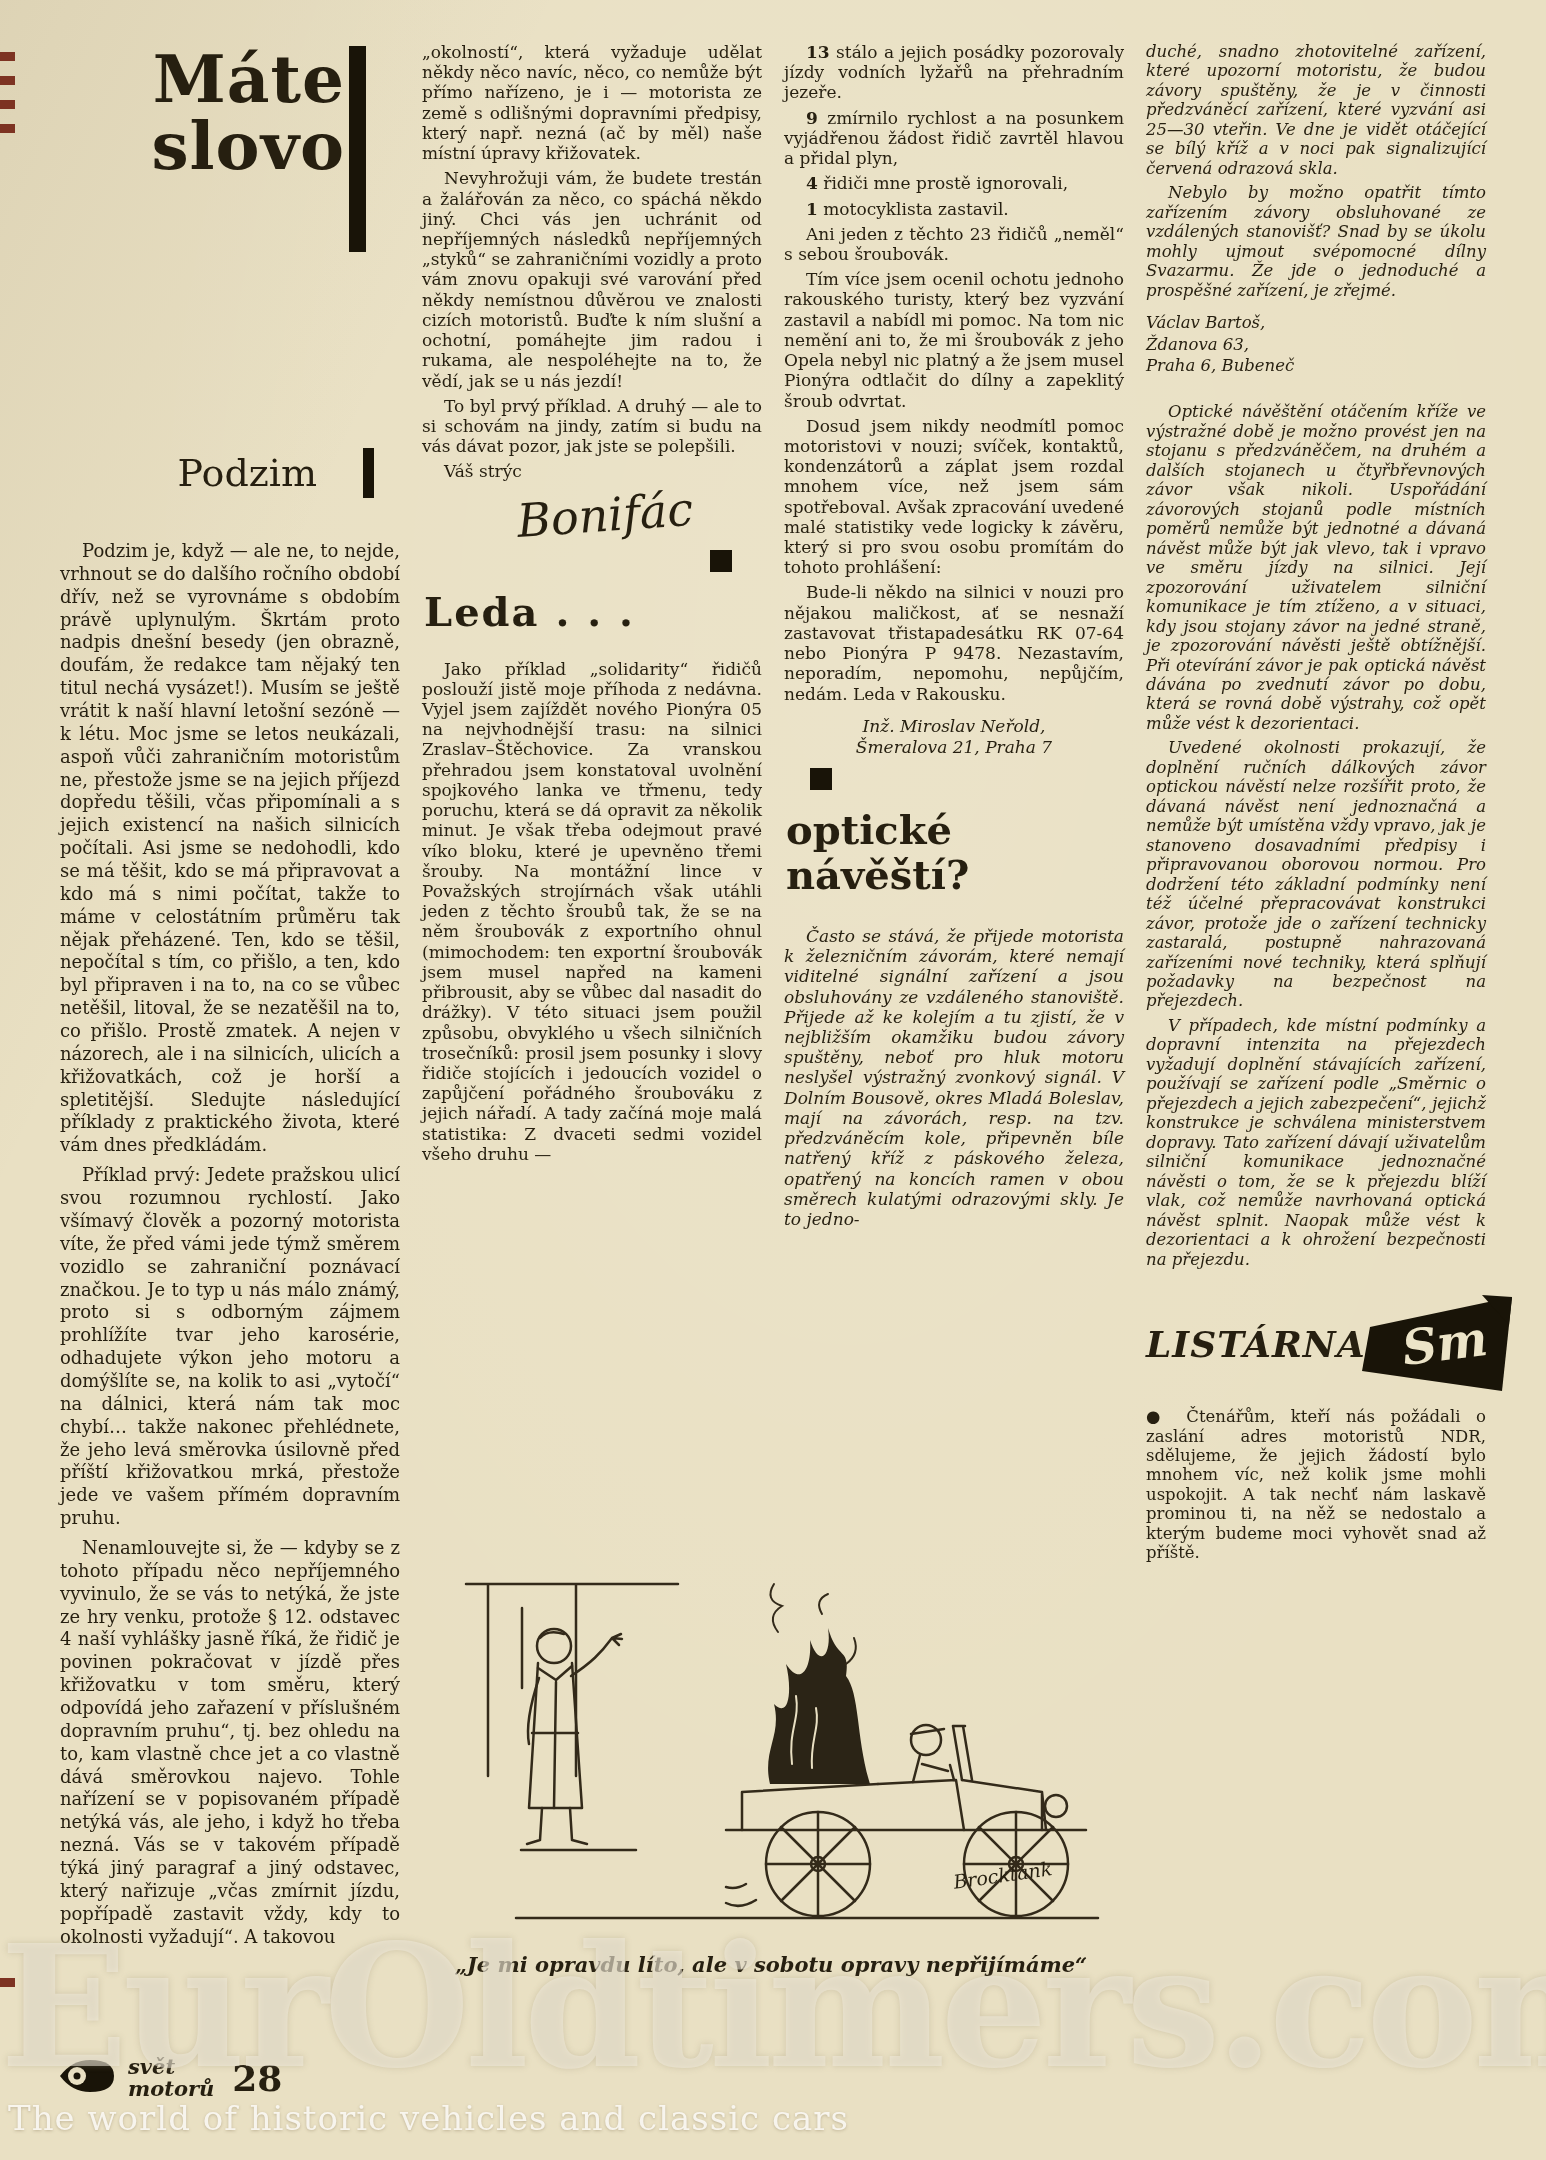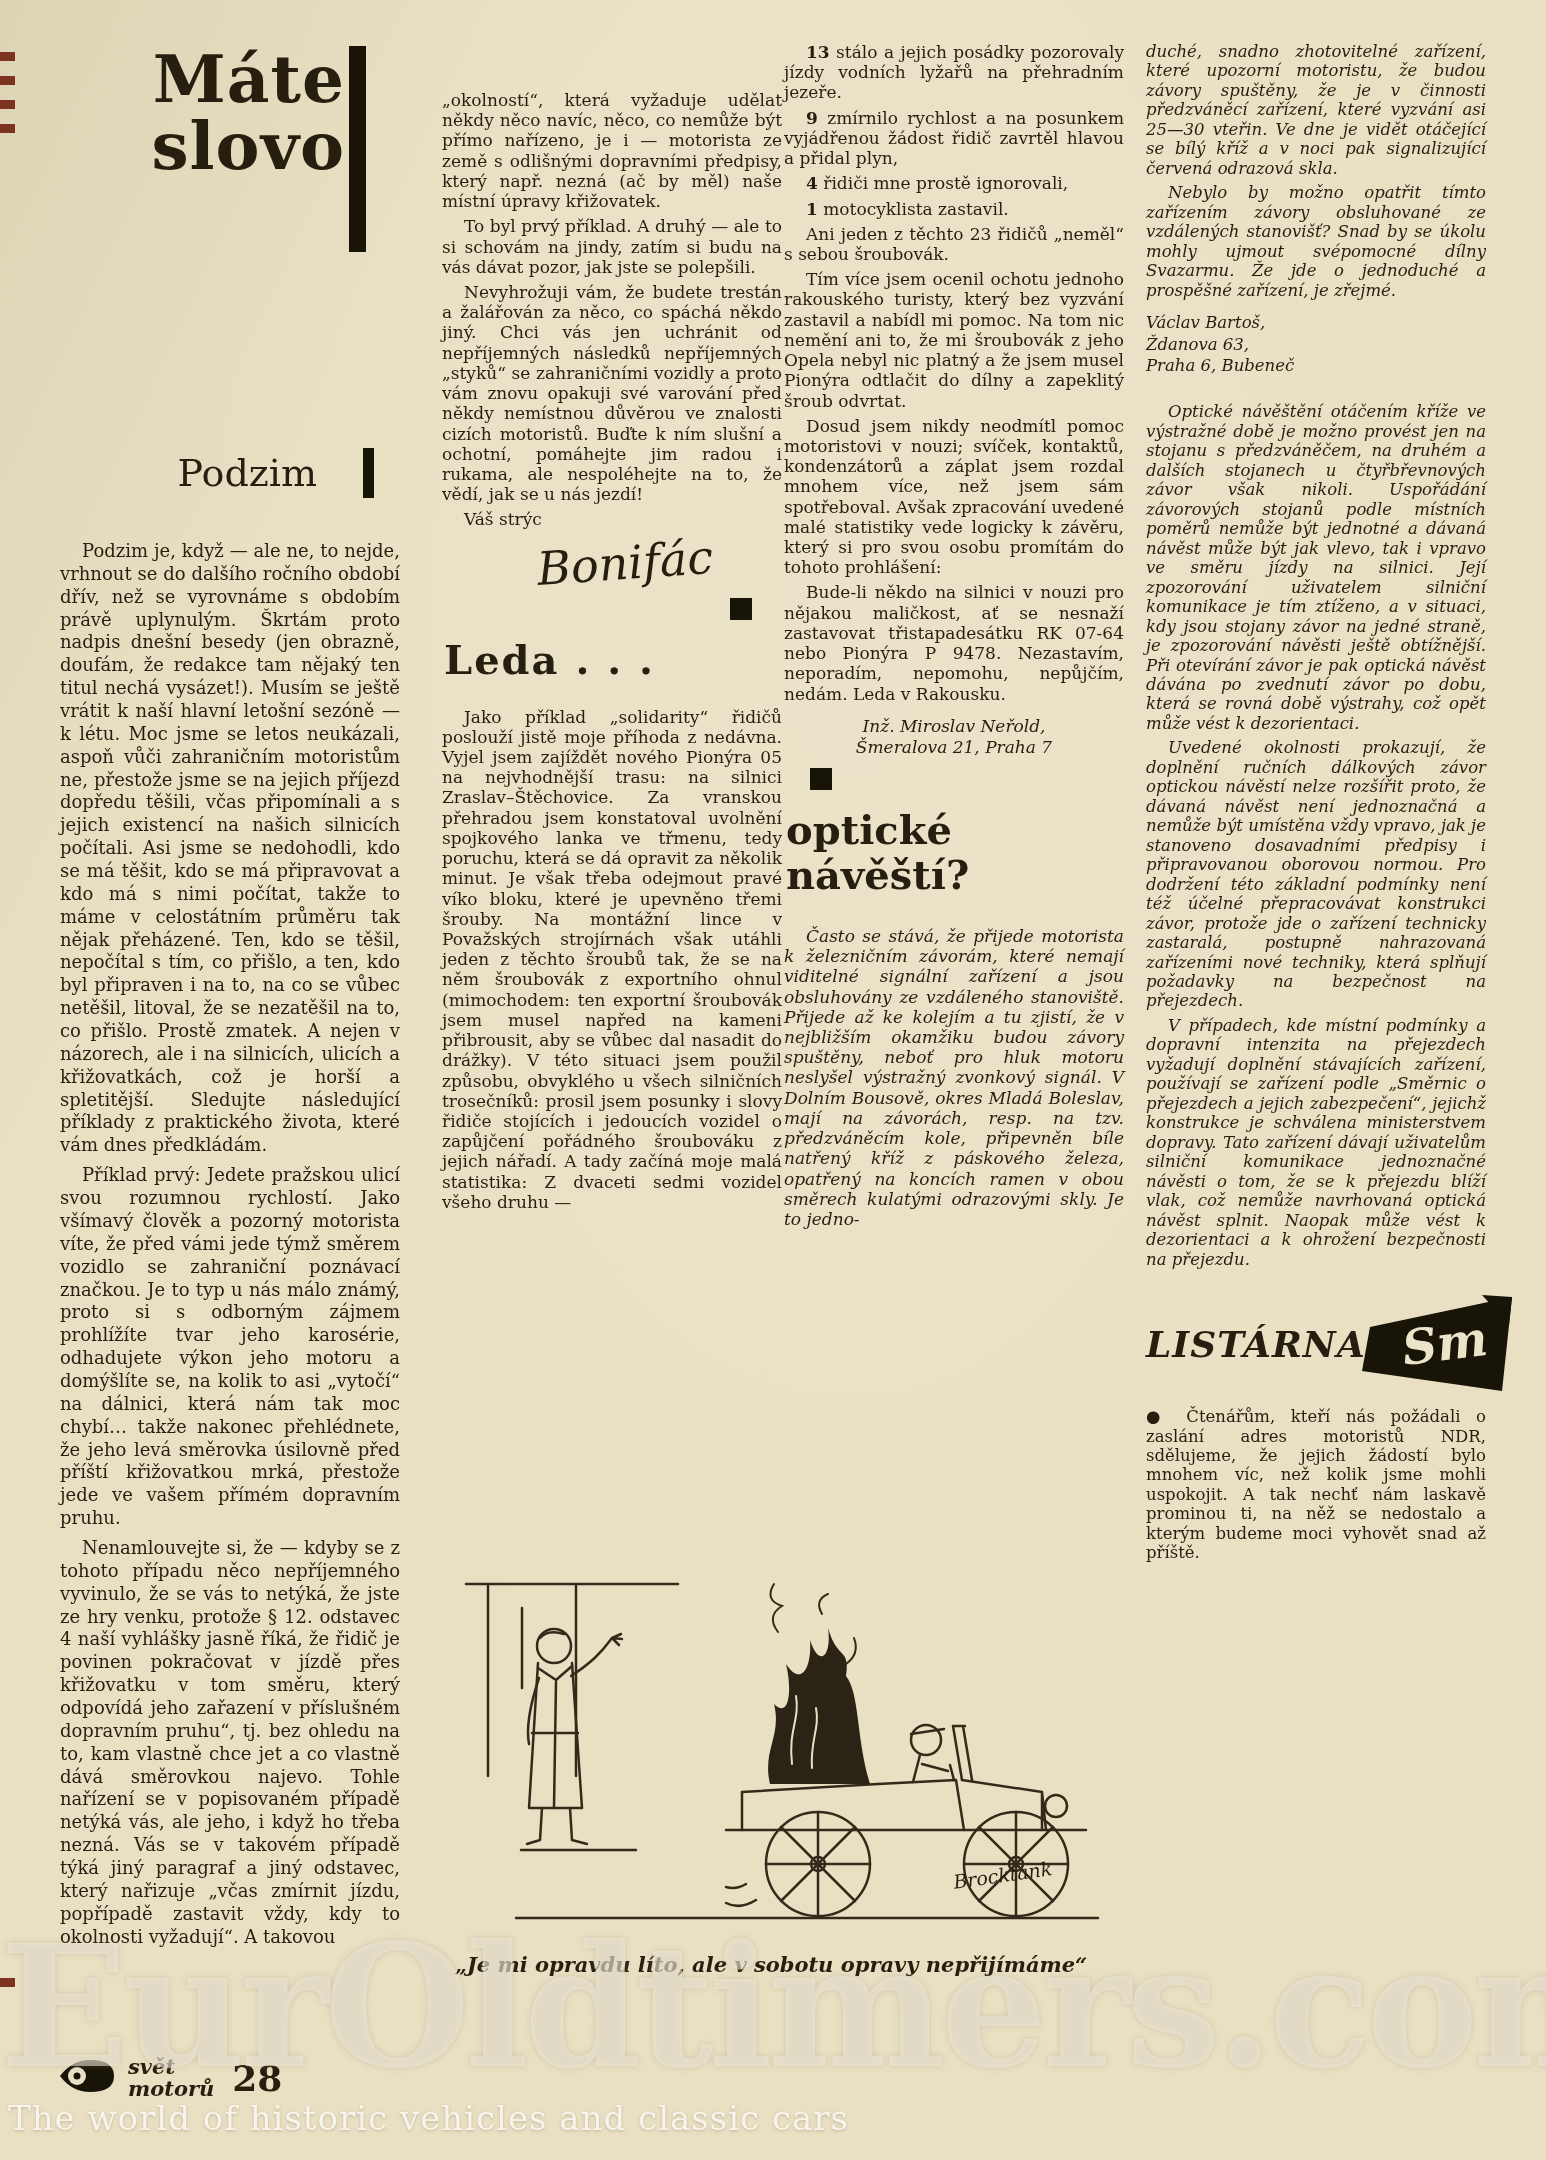--- a/index.html
+++ b/index.html
@@ -12,21 +12,21 @@
       #e9e0c3;
     color:#261f10;
   }
   .regmark{position:absolute;left:0;width:15px;height:9px;background:#7d3322;}
 
   .col{position:absolute;top:42px;width:340px;text-align:justify;}
   .col p{line-height:1.19;margin:0 0 5px 0;text-indent:22px;}
   .col p.noindent{text-indent:0;}
   .col1{left:60px;font-size:18px;}
   .col1 p{line-height:1.27;margin-bottom:7px;}
-  .col2{left:442px;font-size:17px;margin-top:48px;}
+  .col2{left:422px;font-size:17px;}
   .col3{left:784px;font-size:17px;}
   .col4{left:1146px;font-size:16.5px;}
   .col4 p{line-height:1.18;}
 
   
   .masthead{display:flex;justify-content:flex-end;align-items:flex-start;gap:4px;margin:4px 34px 0 0;height:212px;}
   .mh-text{text-align:right;font-weight:bold;font-size:66px;line-height:1.02;letter-spacing:1px;}
   .mh-text span{display:block;}
   .mh-bar{width:17px;height:206px;background:#191408;}
 
@@ -102,22 +102,22 @@
       <span>Podzim</span>
       <span class="bar"></span>
     </div>
     <p>Podzim je, když — ale ne, to nejde, vrhnout se do dalšího ročního období dřív, než se vyrovnáme s obdobím právě uplynulým. Škrtám proto nadpis dnešní besedy (jen obrazně, doufám, že redakce tam nějaký ten titul nechá vysázet!). Musím se ještě vrátit k naší hlavní letošní sezóně — k létu. Moc jsme se letos neukázali, aspoň vůči zahraničním motoristům ne, přestože jsme se na jejich příjezd dopředu těšili, včas připomínali a s jejich existencí na našich silnicích počítali. Asi jsme se nedohodli, kdo se má těšit, kdo se má připravovat a kdo má s nimi počítat, takže to máme v celostátním průměru tak nějak přeházené. Ten, kdo se těšil, nepočítal s tím, co přišlo, a ten, kdo byl připraven i na to, na co se vůbec netěšil, litoval, že se nezatěšil na to, co přišlo. Prostě zmatek. A nejen v názorech, ale i na silnicích, ulicích a křižovatkách, což je horší a spletitější. Sledujte následující příklady z praktického života, které vám dnes předkládám.</p>
     <p>Příklad prvý: Jedete pražskou ulicí svou rozumnou rychlostí. Jako všímavý člověk a pozorný motorista víte, že před vámi jede týmž směrem vozidlo se zahraniční poznávací značkou. Je to typ u nás málo známý, proto si s odborným zájmem prohlížíte tvar jeho karosérie, odhadujete výkon jeho motoru a domýšlíte se, na kolik to asi „vytočí“ na dálnici, která nám tak moc chybí… takže nakonec přehlédnete, že jeho levá směrovka úsilovně před příští křižovatkou mrká, přestože jede ve vašem přímém dopravním pruhu.</p>
     <p>Nenamlouvejte si, že — kdyby se z tohoto případu něco nepříjemného vyvinulo, že se vás to netýká, že jste ze hry venku, protože § 12. odstavec 4 naší vyhlášky jasně říká, že řidič je povinen pokračovat v jízdě přes křižovatku v tom směru, který odpovídá jeho zařazení v příslušném dopravním pruhu“, tj. bez ohledu na to, kam vlastně chce jet a co vlastně dává směrovkou najevo. Tohle nařízení se v popisovaném případě netýká vás, ale jeho, i když ho třeba nezná. Vás se v takovém případě týká jiný paragraf a jiný odstavec, který nařizuje „včas zmírnit jízdu, popřípadě zastavit vždy, kdy to okolnosti vyžadují“. A takovou</p>
   </section>
 
   <section class="col col2">
     <p class="noindent">„okolností“, která vyžaduje udělat někdy něco navíc, něco, co nemůže být přímo nařízeno, je i — motorista ze země s odlišnými dopravními předpisy, který např. nezná (ač by měl) naše místní úpravy křižovatek.</p>
+    <p>Nevyhrožuji vám, že budete trestán a žalářován za něco, co spáchá někdo jiný. Chci vás jen uchránit od nepříjemných následků nepříjemných „styků“ se zahraničními vozidly a proto vám znovu opakuji své varování před někdy nemístnou důvěrou ve znalosti cizích motoristů. Buďte k ním slušní a ochotní, pomáhejte jim radou i rukama, ale nespoléhejte na to, že vědí, jak se u nás jezdí!</p>
     <p>To byl prvý příklad. A druhý — ale to si schovám na jindy, zatím si budu na vás dávat pozor, jak jste se polepšili.</p>
-    <p>Nevyhrožuji vám, že budete trestán a žalářován za něco, co spáchá někdo jiný. Chci vás jen uchránit od nepříjemných následků nepříjemných „styků“ se zahraničními vozidly a proto vám znovu opakuji své varování před někdy nemístnou důvěrou ve znalosti cizích motoristů. Buďte k ním slušní a ochotní, pomáhejte jim radou i rukama, ale nespoléhejte na to, že vědí, jak se u nás jezdí!</p>
     <p class="valediction">Váš strýc</p>
     <div class="signature">Bonifác</div>
     <div class="divider-square sq-right"></div>
     <div class="leda-heading">Leda . . .</div>
     <p>Jako příklad „solidarity“ řidičů poslouží jistě moje příhoda z nedávna. Vyjel jsem zajíždět nového Pionýra 05 na nejvhodnější trasu: na silnici Zraslav–Štěchovice. Za vranskou přehradou jsem konstatoval uvolnění spojkového lanka ve třmenu, tedy poruchu, která se dá opravit za několik minut. Je však třeba odejmout pravé víko bloku, které je upevněno třemi šrouby. Na montážní lince v Považských strojírnách však utáhli jeden z těchto šroubů tak, že se na něm šroubovák z exportního ohnul (mimochodem: ten exportní šroubovák jsem musel napřed na kameni přibrousit, aby se vůbec dal nasadit do drážky). V této situaci jsem použil způsobu, obvyklého u všech silničních trosečníků: prosil jsem posunky i slovy řidiče stojících i jedoucích vozidel o zapůjčení pořádného šroubováku z jejich nářadí. A tady začíná moje malá statistika: Z dvaceti sedmi vozidel všeho druhu —</p>
   </section>
 
   <section class="col col3">
     <p class="num-item">
       <span class="num">13</span>

